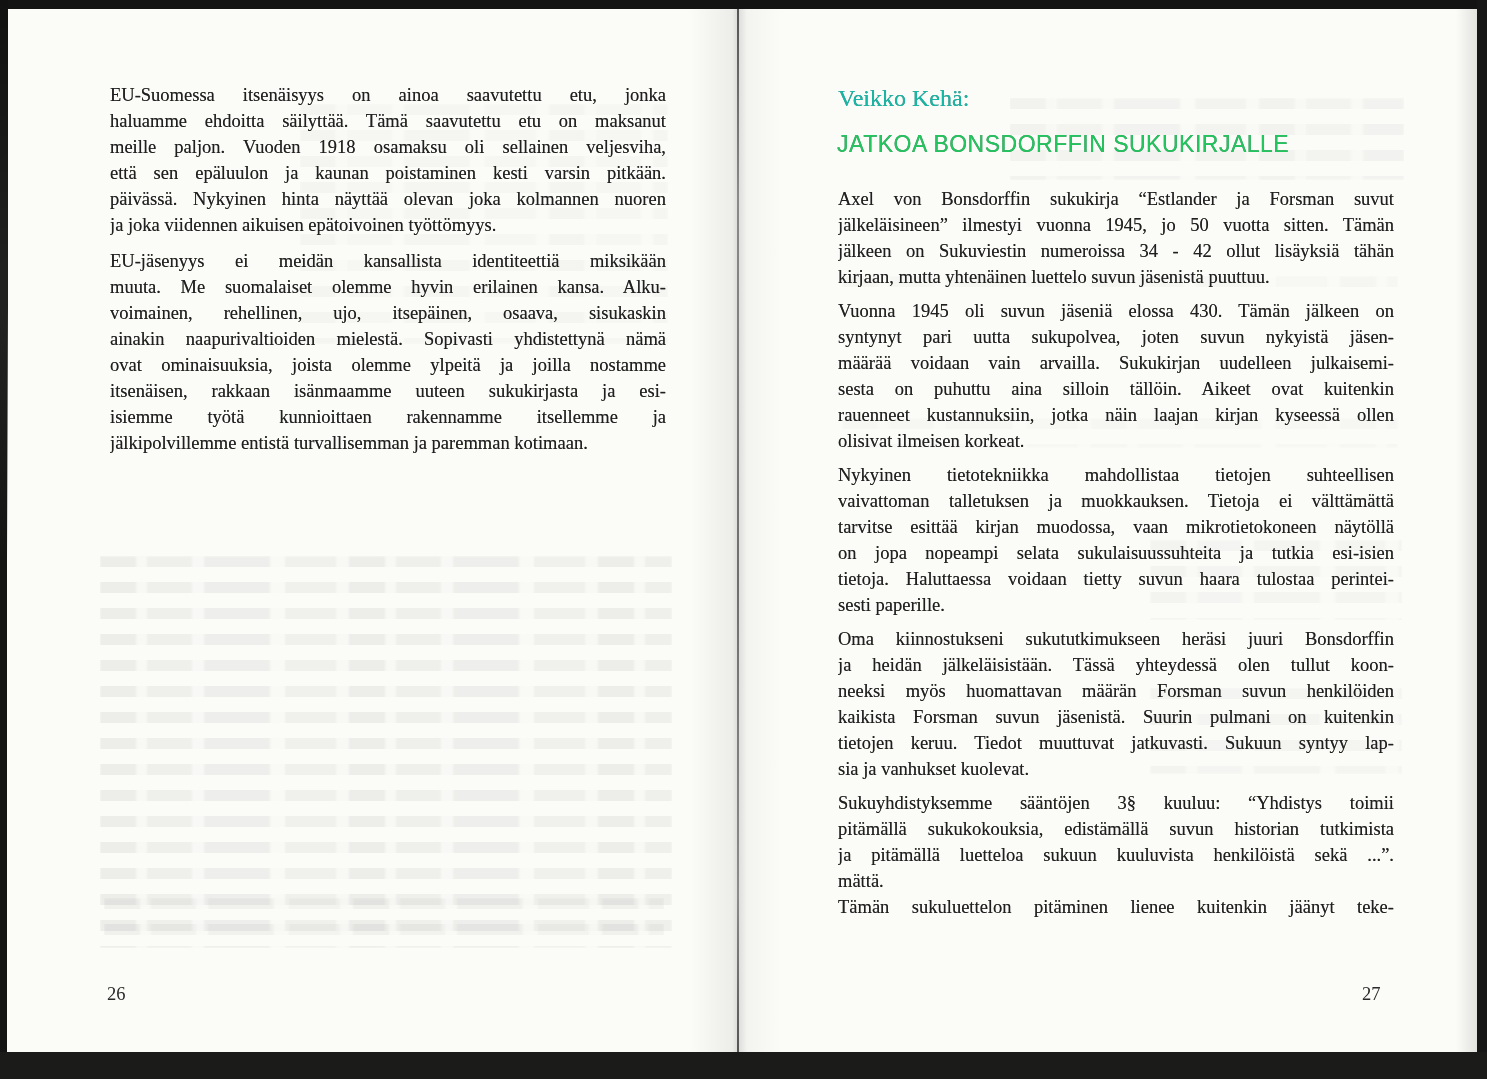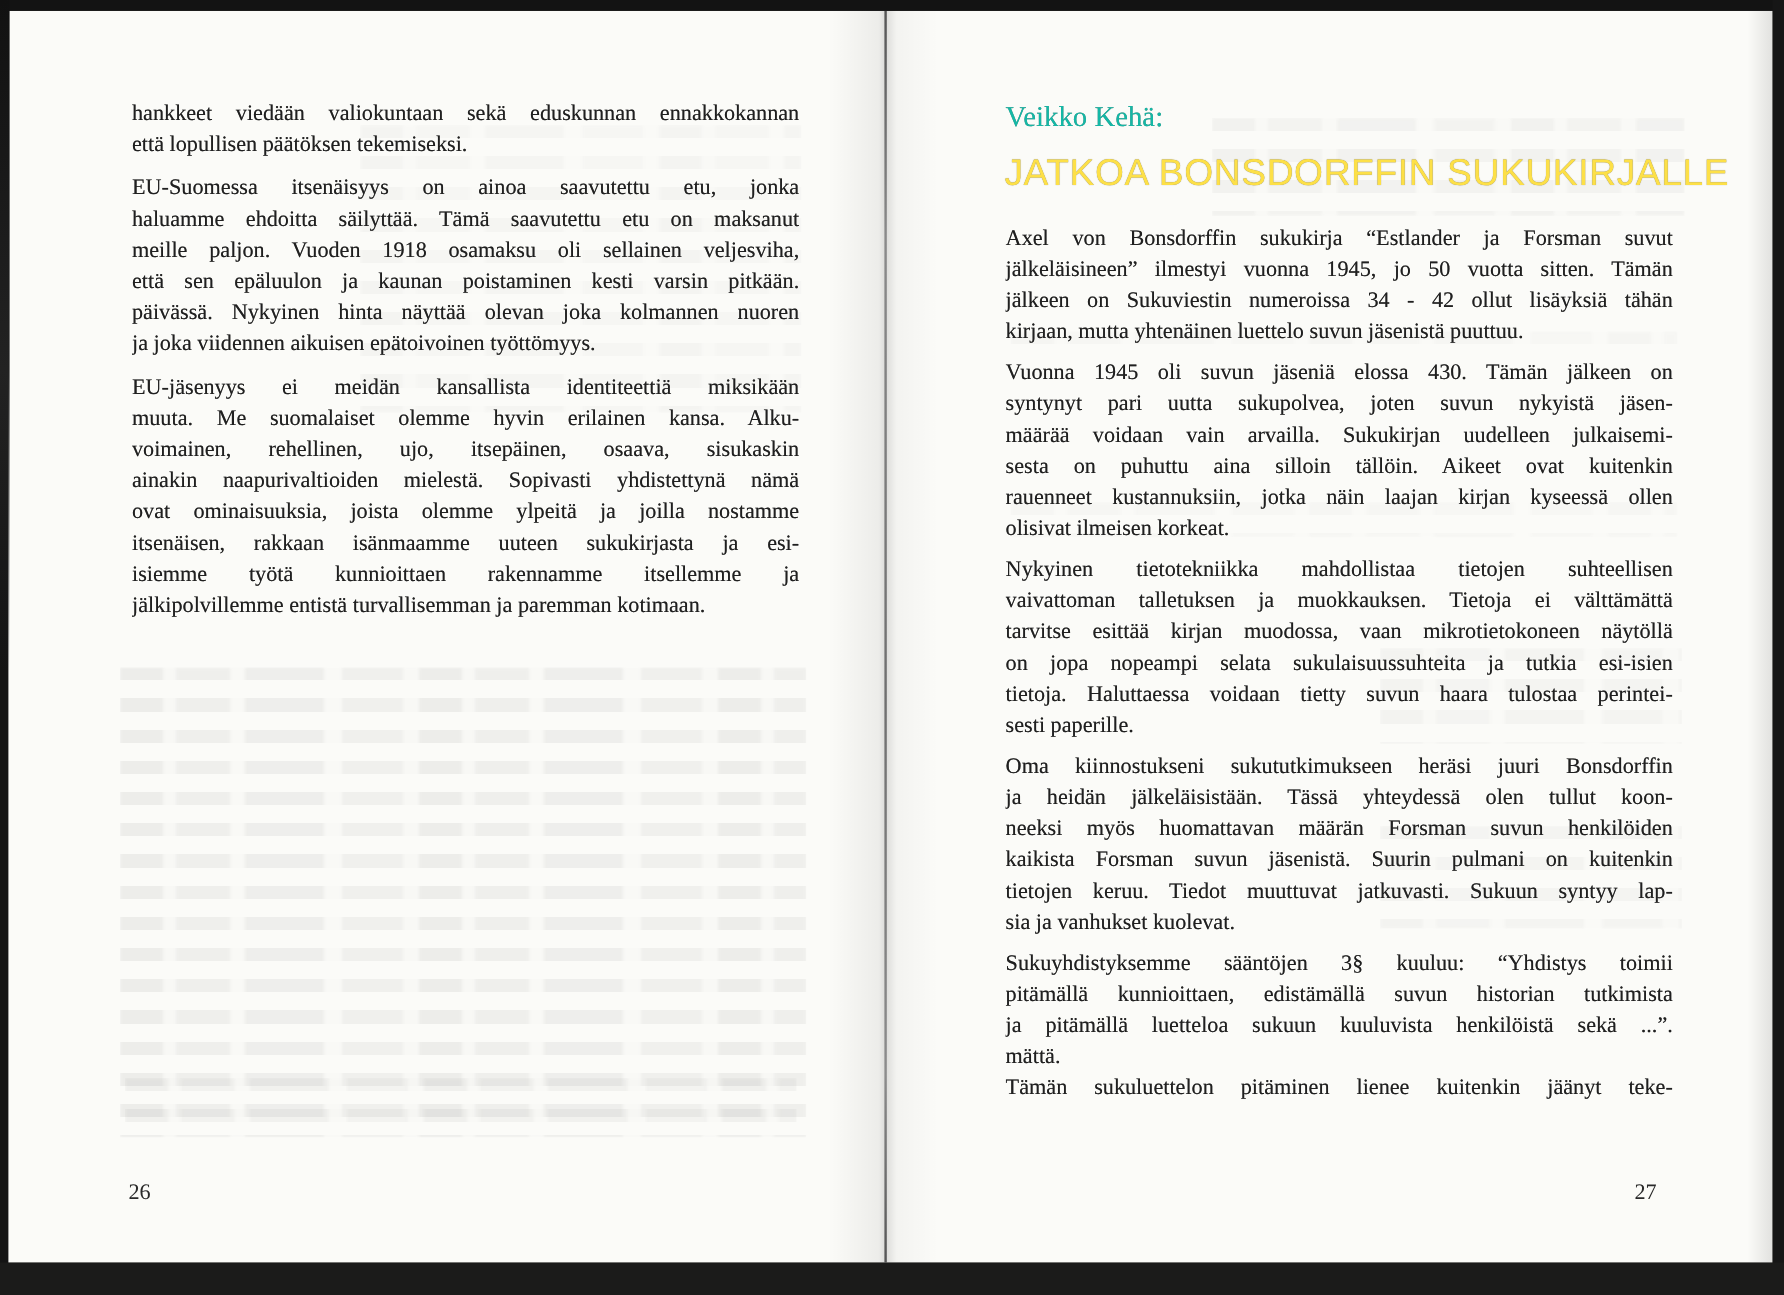--- a/index.html
+++ b/index.html
@@ -34,21 +34,21 @@
   .left-col .para + .para{margin-top:10px;}
   .right-col .para + .para{margin-top:8px;}
   .line{white-space:nowrap;overflow:hidden;text-align:justify;text-align-last:justify;}
   .line.last{text-align-last:left;}
   
   .byline{position:absolute;left:838px;top:84px;
     font-family:Liberation Serif, serif;
     font-size:24px;line-height:28px;color:#14b8a6;text-shadow:0 0 .5px rgba(30,30,30,.6);}
   .title{position:absolute;left:837px;top:128px;margin:0;
     font-family:"Liberation Sans","DejaVu Sans",sans-serif;
-    font-size:31px;font-weight:400;letter-spacing:.5px;line-height:32px;color:#fde047;
+    font-size:23px;font-weight:400;letter-spacing:.5px;line-height:32px;color:#22c55e;
     text-shadow:0 0 .6px rgba(30,30,30,.65);}
   
   .pagenum{position:absolute;font-size:18.5px;color:#2a2a2a;}
   .pagenum.pn-left{left:107px;top:984px;}
   .pagenum.pn-right{left:1362px;top:984px;}
   
   .ghost{position:absolute;pointer-events:none;
     background:repeating-linear-gradient(90deg,
       rgba(75,75,75,.60) 0 36px, rgba(75,75,75,.14) 36px 47px,
       rgba(75,75,75,.50) 47px 92px, rgba(75,75,75,.10) 92px 104px,
@@ -75,24 +75,20 @@
   <div class="ghost g1"></div>
   <div class="ghost g2"></div>
   <div class="ghost g3"></div>
   <div class="ghost g4"></div>
   <div class="ghost g5"></div>
   <div class="ghost g6"></div>
   <div class="ghost g7"></div>
   <div class="ghost g8"></div>
 
   <div class="textcol left-col">
-      <div class="para">
-        <div class="line">hankkeet viedään valiokuntaan sekä eduskunnan ennakkokannan</div>
-        <div class="line last">että lopullisen päätöksen tekemiseksi.</div>
-      </div>
       <div class="para">
         <div class="line">EU-Suomessa itsenäisyys on ainoa saavutettu etu, jonka</div>
         <div class="line">haluamme ehdoitta säilyttää. Tämä saavutettu etu on maksanut</div>
         <div class="line">meille paljon. Vuoden 1918 osamaksu oli sellainen veljesviha,</div>
         <div class="line">että sen epäluulon ja kaunan poistaminen kesti varsin pitkään.</div>
         <div class="line">päivässä. Nykyinen hinta näyttää olevan joka kolmannen nuoren</div>
         <div class="line last">ja joka viidennen aikuisen epätoivoinen työttömyys.</div>
       </div>
       <div class="para">
         <div class="line">EU-jäsenyys ei meidän kansallista identiteettiä miksikään</div>
@@ -135,21 +131,21 @@
       <div class="para">
         <div class="line">Oma kiinnostukseni sukututkimukseen heräsi juuri Bonsdorffin</div>
         <div class="line">ja heidän jälkeläisistään. Tässä yhteydessä olen tullut koon-</div>
         <div class="line">neeksi myös huomattavan määrän Forsman suvun henkilöiden</div>
         <div class="line">kaikista Forsman suvun jäsenistä. Suurin pulmani on kuitenkin</div>
         <div class="line">tietojen keruu. Tiedot muuttuvat jatkuvasti. Sukuun syntyy lap-</div>
         <div class="line last">sia ja vanhukset kuolevat.</div>
       </div>
       <div class="para">
         <div class="line">Sukuyhdistyksemme sääntöjen 3§ kuuluu: “Yhdistys toimii</div>
-        <div class="line">pitämällä kunnioittaen, edistämällä suvun historian tutkimista</div>
+        <div class="line">pitämällä sukukokouksia, edistämällä suvun historian tutkimista</div>
         <div class="line">ja pitämällä luetteloa sukuun kuuluvista henkilöistä sekä ...”.</div>
         <div class="line last">mättä.</div>
         <div class="line">Tämän sukuluettelon pitäminen lienee kuitenkin jäänyt teke-</div>
       </div>
     </div>
   <div class="pagenum pn-right">27</div>
 
   <div class="gutter-shade"></div>
   <div class="gutter-line"></div>
 

